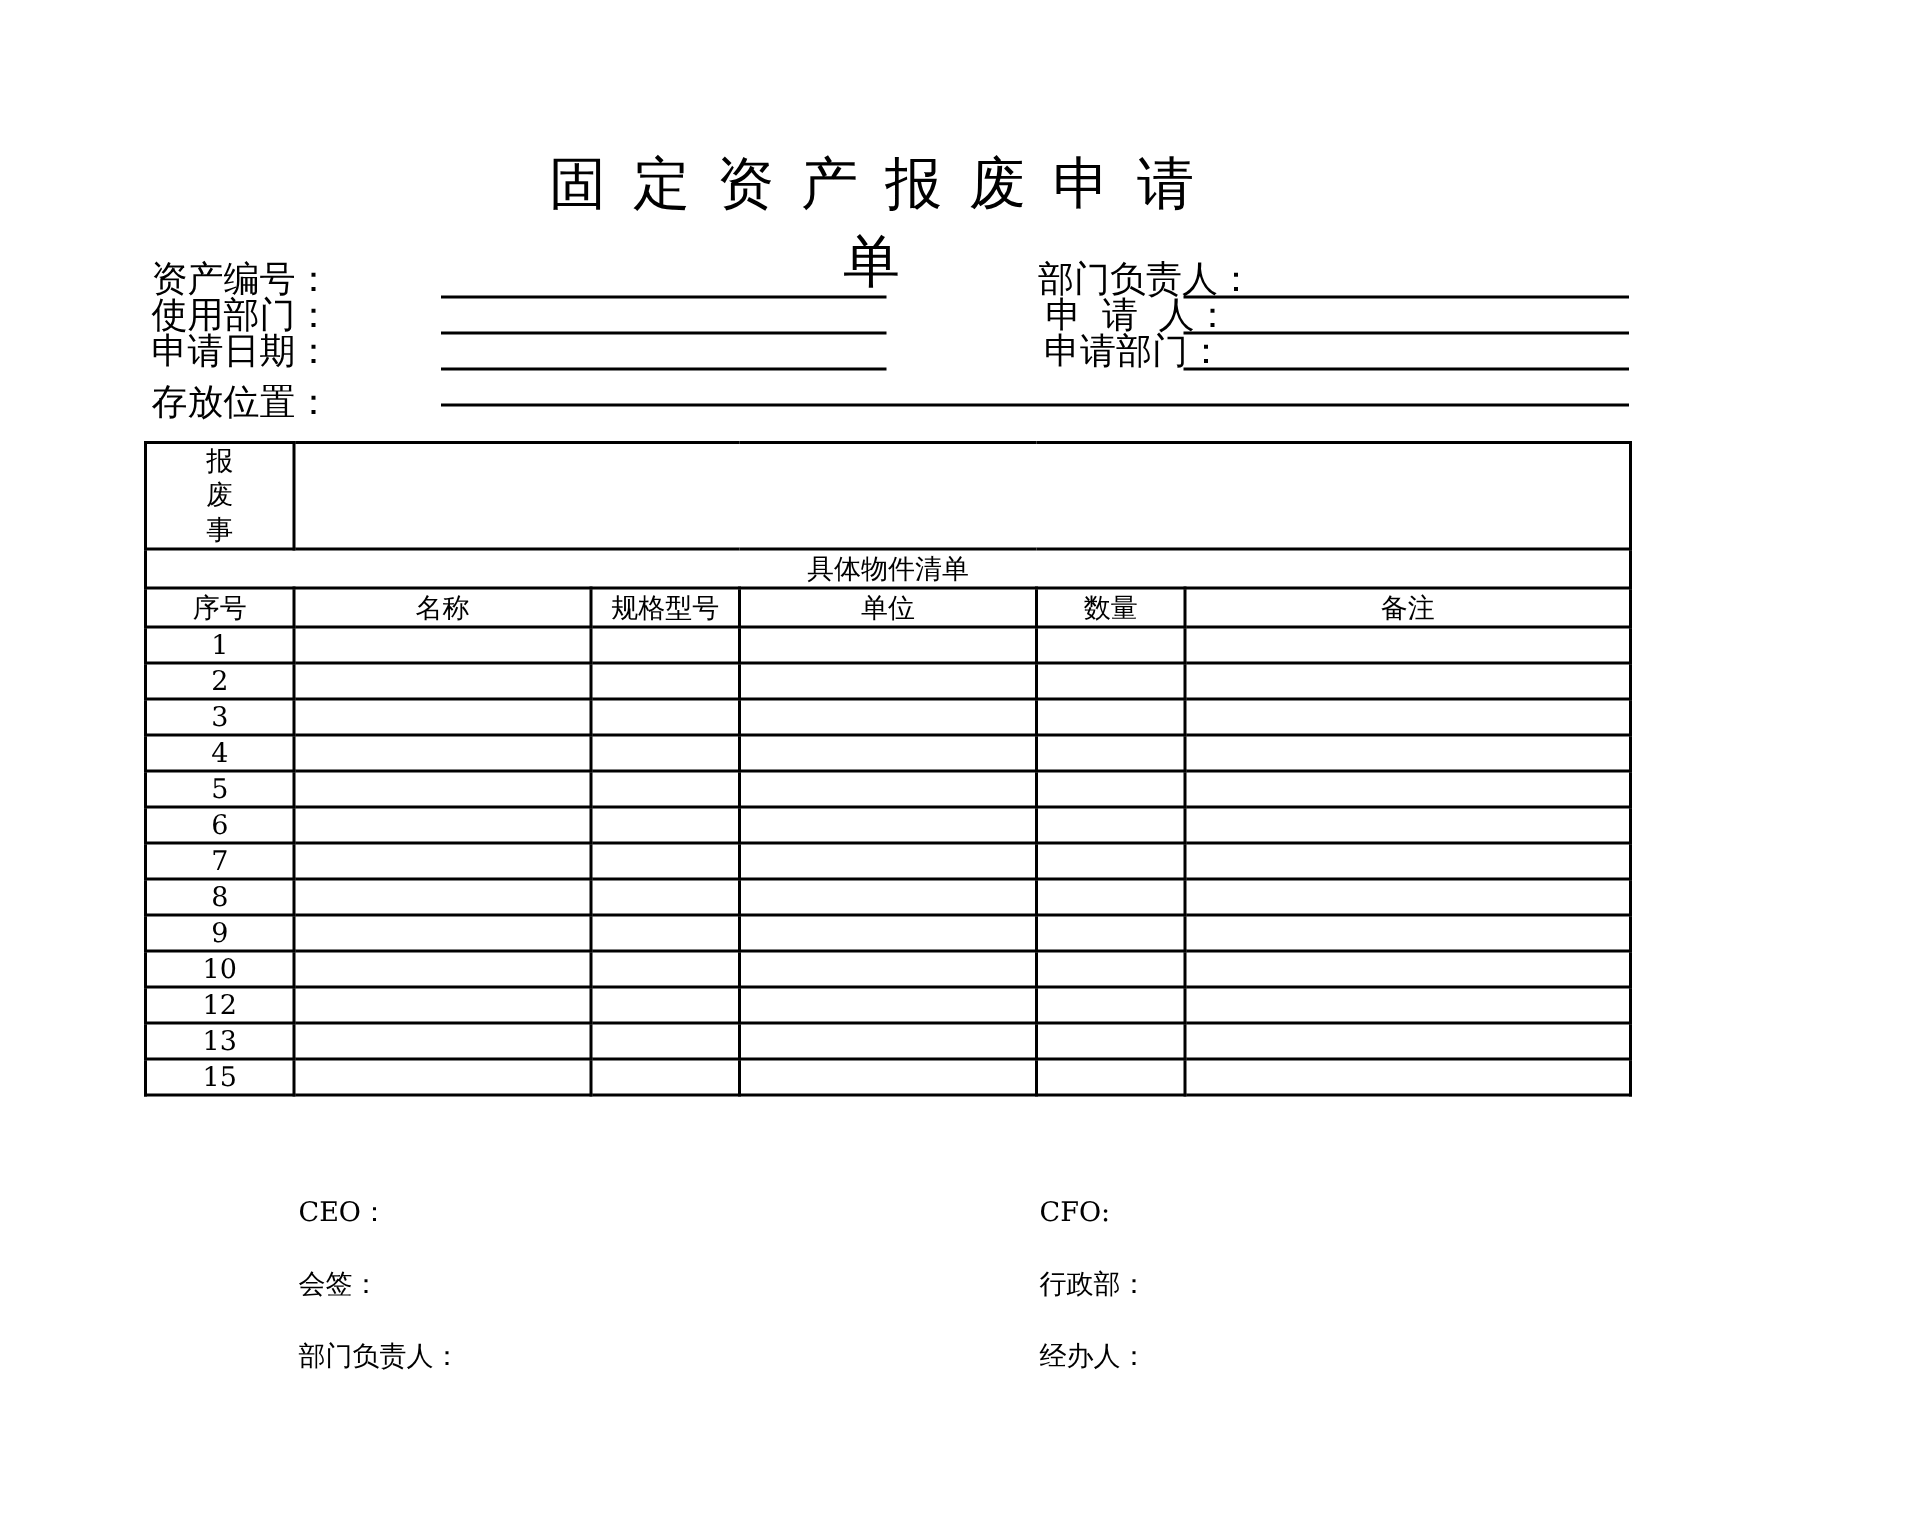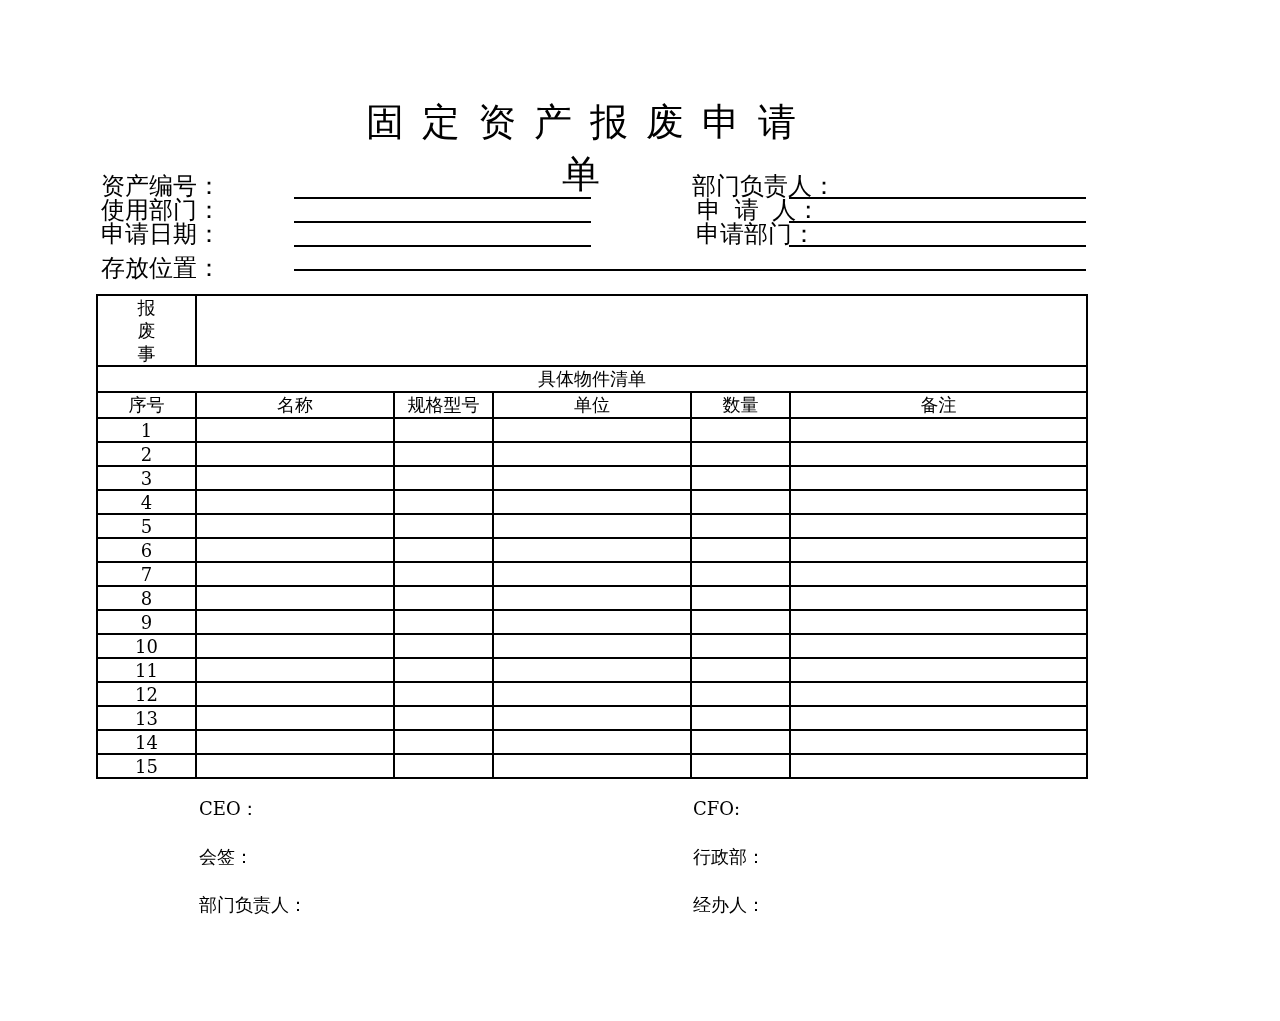--- a/index.html
+++ b/index.html
@@ -146,45 +146,29 @@
       </tr>
       <tr style="height: 24px;">
         <td>10</td>
         <td></td>
         <td></td>
         <td></td>
         <td></td>
         <td></td>
       </tr>
       <tr style="height: 24px;">
-        <td>11</td>
-        <td></td>
-        <td></td>
-        <td></td>
-        <td></td>
-        <td></td>
-      </tr>
-      <tr style="height: 24px;">
         <td>12</td>
         <td></td>
         <td></td>
         <td></td>
         <td></td>
         <td></td>
       </tr>
       <tr style="height: 24px;">
         <td>13</td>
-        <td></td>
-        <td></td>
-        <td></td>
-        <td></td>
-        <td></td>
-      </tr>
-      <tr style="height: 24px;">
-        <td>14</td>
         <td></td>
         <td></td>
         <td></td>
         <td></td>
         <td></td>
       </tr>
       <tr style="height: 24px;">
         <td>15</td>
         <td></td>
         <td></td>

